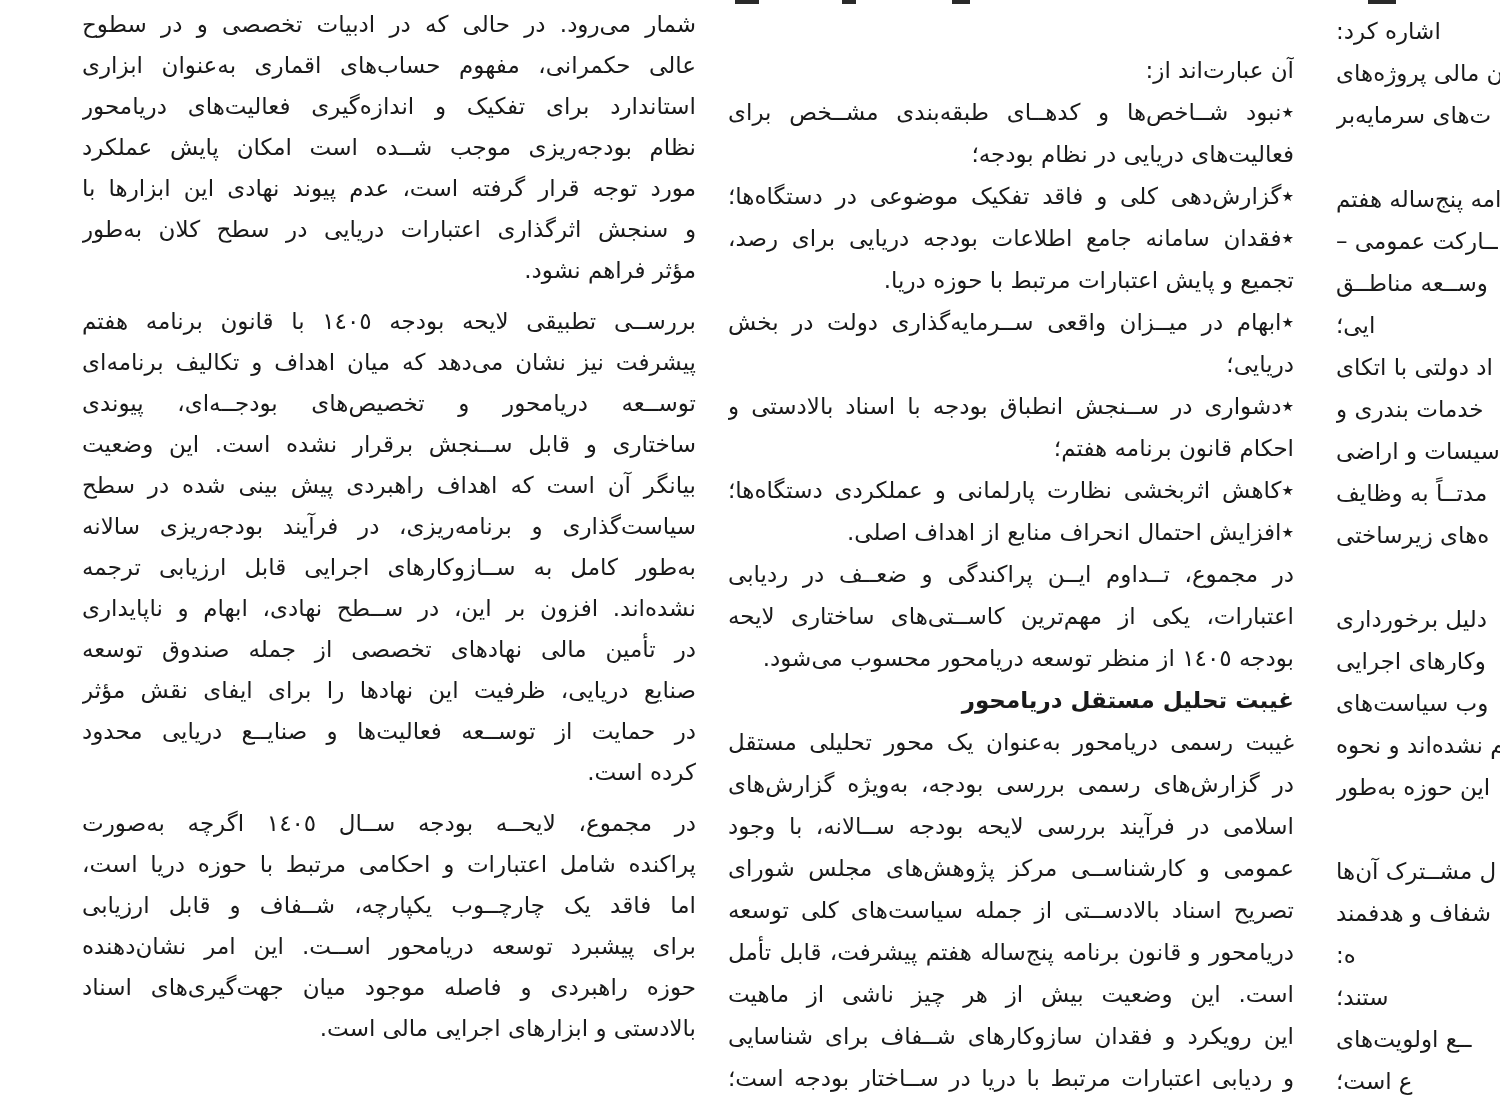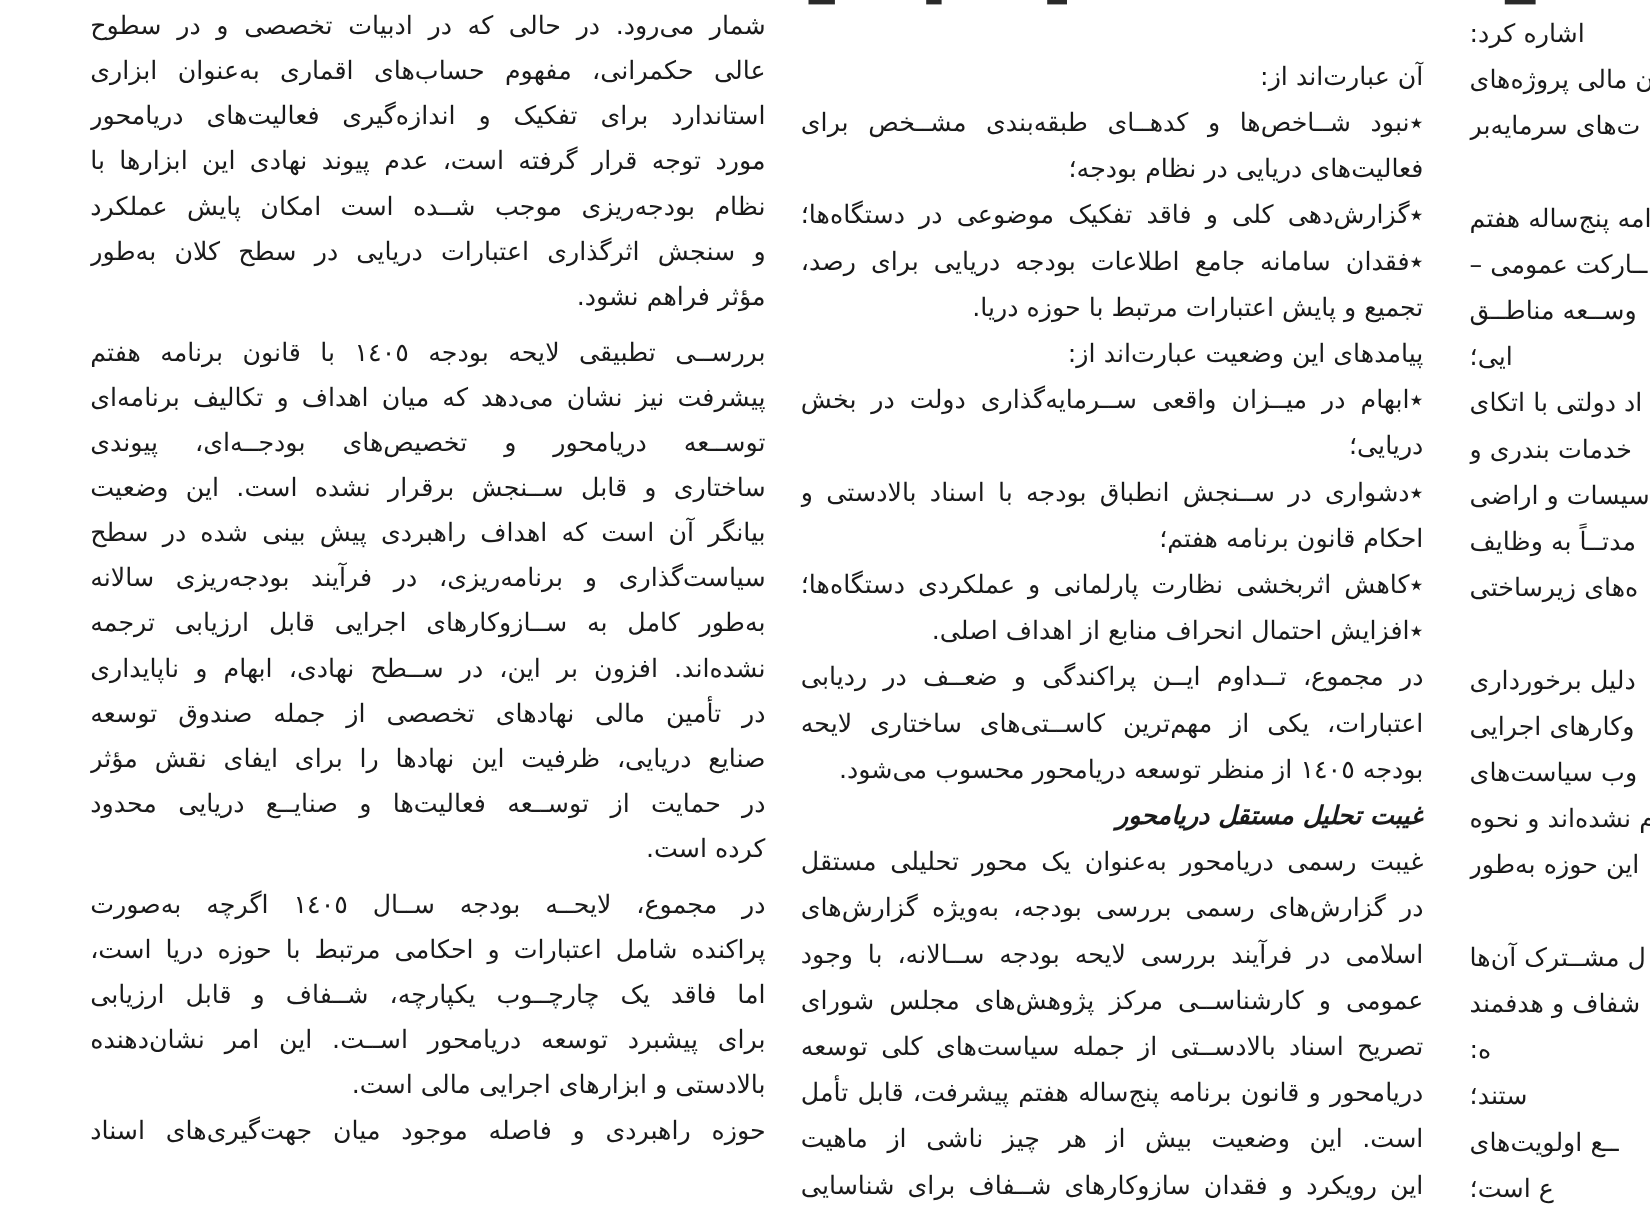--- a/index.html
+++ b/index.html
@@ -31,21 +31,21 @@
     font-size: 23px;
     overflow: hidden;
     direction: rtl;
     text-align: justify;
     text-align-last: justify;
     color: #1a1a1a;
   }
   .col-left .line { height: 41px; line-height: 41px; }
 
   .line.end  { text-align-last: right; }
-  .line.head { font-weight: bold; text-align-last: right; font-style: italic; }
+  .line.head { font-weight: bold; text-align-last: right; }
   .line.pstart { margin-top: 10px; }
 
   
   .col-right .line {
     text-align: left;
     text-align-last: left;
     white-space: nowrap;
   }
 
   
@@ -98,21 +98,20 @@
       <div class="line">ع است؛</div>
     </section>
 
   <section class="col col-middle">
       <div class="line end">آن عبارت‌اند از:</div>
       <div class="line">٭نبود شــاخص‌ها و کدهــای طبقه‌بندی مشــخص برای</div>
       <div class="line end">فعالیت‌های دریایی در نظام بودجه؛</div>
       <div class="line">٭گزارش‌دهی کلی و فاقد تفکیک موضوعی در دستگاه‌ها؛</div>
       <div class="line">٭فقدان سامانه جامع اطلاعات بودجه دریایی برای رصد،</div>
       <div class="line end">تجمیع و پایش اعتبارات مرتبط با حوزه دریا.</div>
-      <div class="line end">پیامدهای این وضعیت عبارت‌اند از:</div>
       <div class="line">٭ابهام در میــزان واقعی ســرمایه‌گذاری دولت در بخش</div>
       <div class="line end">دریایی؛</div>
       <div class="line">٭دشواری در ســنجش انطباق بودجه با اسناد بالادستی و</div>
       <div class="line end">احکام قانون برنامه هفتم؛</div>
       <div class="line">٭کاهش اثربخشی نظارت پارلمانی و عملکردی دستگاه‌ها؛</div>
       <div class="line end">٭افزایش احتمال انحراف منابع از اهداف اصلی.</div>
       <div class="line">در مجموع، تــداوم ایــن پراکندگی و ضعــف در ردیابی</div>
       <div class="line">اعتبارات، یکی از مهم‌ترین کاســتی‌های ساختاری لایحه</div>
       <div class="line end">بودجه ١٤٠٥ از منظر توسعه دریامحور محسوب می‌شود.</div>
       <div class="line head">غیبت تحلیل مستقل دریامحور</div>
@@ -124,36 +123,36 @@
       <div class="line">دریامحور و قانون برنامه پنج‌ساله هفتم پیشرفت، قابل تأمل</div>
       <div class="line">است. این وضعیت بیش از هر چیز ناشی از ماهیت فرابخشی</div>
       <div class="line">این رویکرد و فقدان سازوکارهای شــفاف برای شناسایی</div>
       <div class="line">و ردیابی اعتبارات مرتبط با دریا در ســاختار بودجه است؛</div>
     </section>
 
   <section class="col col-left">
       <div class="line">شمار می‌رود. در حالی که در ادبیات تخصصی و در سطوح</div>
       <div class="line">عالی حکمرانی، مفهوم حساب‌های اقماری به‌عنوان ابزاری</div>
       <div class="line">استاندارد برای تفکیک و اندازه‌گیری فعالیت‌های دریامحور</div>
+      <div class="line">نظام بودجه‌ریزی موجب شــده است امکان پایش عملکرد</div>
       <div class="line">مورد توجه قرار گرفته است، عدم پیوند نهادی این ابزارها با</div>
-      <div class="line">نظام بودجه‌ریزی موجب شــده است امکان پایش عملکرد</div>
       <div class="line">و سنجش اثرگذاری اعتبارات دریایی در سطح کلان به‌طور</div>
       <div class="line end">مؤثر فراهم نشود.</div>
       <div class="line pstart">بررســی تطبیقی لایحه بودجه ١٤٠٥ با قانون برنامه هفتم</div>
       <div class="line">پیشرفت نیز نشان می‌دهد که میان اهداف و تکالیف برنامه‌ای</div>
       <div class="line">توســعه دریامحور و تخصیص‌های بودجــه‌ای، پیوندی</div>
       <div class="line">ساختاری و قابل ســنجش برقرار نشده است. این وضعیت</div>
       <div class="line">بیانگر آن است که اهداف راهبردی پیش بینی شده در سطح</div>
       <div class="line">سیاست‌گذاری و برنامه‌ریزی، در فرآیند بودجه‌ریزی سالانه</div>
       <div class="line">به‌طور کامل به ســازوکارهای اجرایی قابل ارزیابی ترجمه</div>
       <div class="line">نشده‌اند. افزون بر این، در ســطح نهادی، ابهام و ناپایداری</div>
       <div class="line">در تأمین مالی نهادهای تخصصی از جمله صندوق توسعه</div>
       <div class="line">صنایع دریایی، ظرفیت این نهادها را برای ایفای نقش مؤثر</div>
       <div class="line">در حمایت از توســعه فعالیت‌ها و صنایــع دریایی محدود</div>
       <div class="line end">کرده است.</div>
       <div class="line pstart">در مجموع، لایحــه بودجه ســال ١٤٠٥ اگرچه به‌صورت</div>
       <div class="line">پراکنده شامل اعتبارات و احکامی مرتبط با حوزه دریا است،</div>
       <div class="line">اما فاقد یک چارچــوب یکپارچه، شــفاف و قابل ارزیابی</div>
       <div class="line">برای پیشبرد توسعه دریامحور اســت. این امر نشان‌دهنده</div>
+      <div class="line">حوزه راهبردی و فاصله موجود میان جهت‌گیری‌های اسناد</div>
       <div class="line end">بالادستی و ابزارهای اجرایی مالی است.</div>
-      <div class="line">حوزه راهبردی و فاصله موجود میان جهت‌گیری‌های اسناد</div>
     </section>
 </div>
 
 </body></html>

